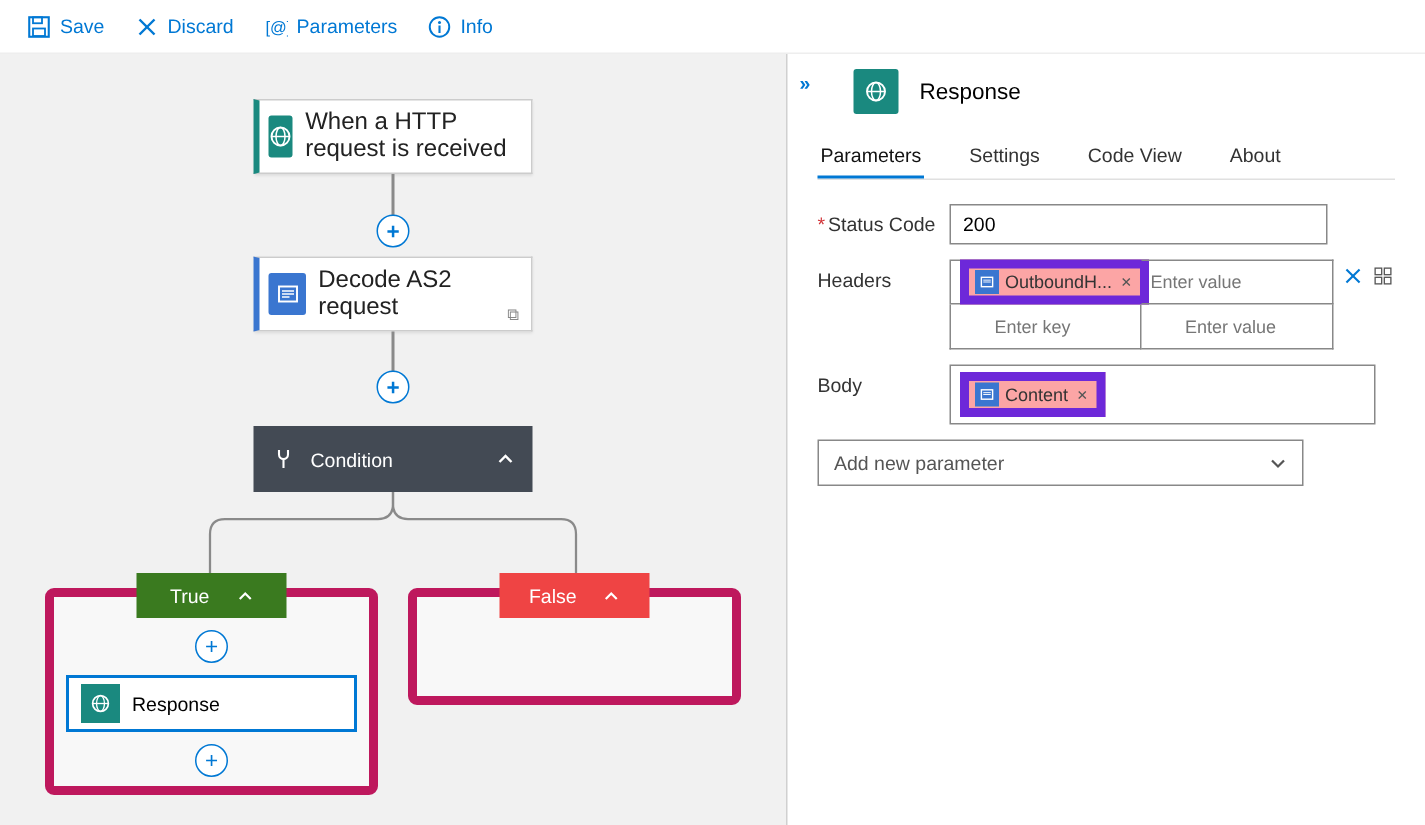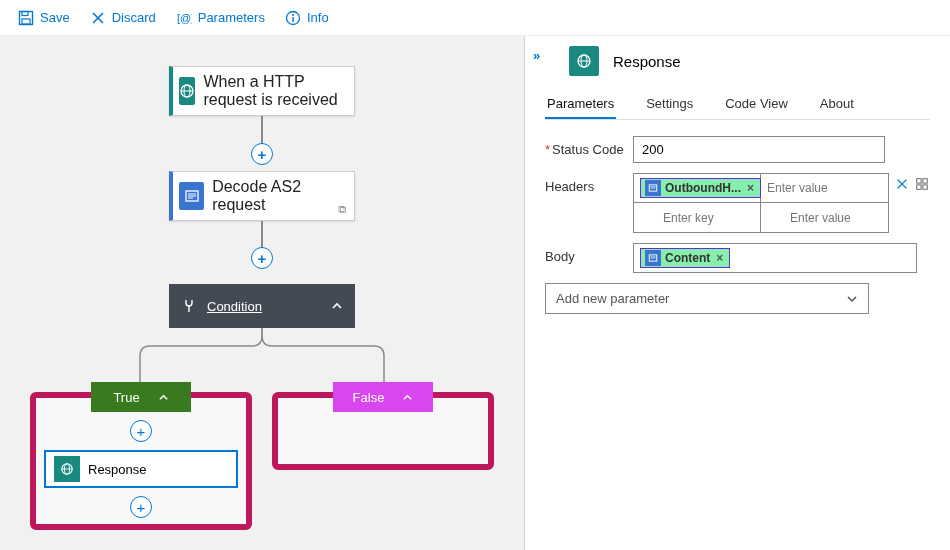--- a/index.html
+++ b/index.html
@@ -16,39 +16,39 @@
 .panel { flex: 1; border-left: 1px solid #d0d0d0; padding: 10px 20px 20px 20px; position: relative; background:#fff;}
 
 
 .node { background:#fff; border:1px solid #ccc; display:flex; align-items:center; border-left:4px solid #1a897f; box-shadow:0 1px 2px rgba(0,0,0,.1); position:absolute; }
 .node .nicon { width:28px; height:28px; background:#1a897f; display:flex; align-items:center; justify-content:center; margin:6px; color:#fff; border-radius:2px;}
 .node .ntext { padding:4px 10px 4px 2px; font-size:16px; color:#222; }
 .node.http { left:169px; top:30px; width:186px; height:50px; }
 .node.decode { left:169px; top:135px; width:186px; height:50px; border-left-color:#3a76d0;}
 .node.decode .nicon{background:#3a76d0;}
 .link-ic{position:absolute;right:8px;bottom:4px;color:#888;font-size:11px;}
-.cond { position:absolute; left:169px; top:248px; width:186px; height:44px; background:#434a54; color:#fff; display:flex; align-items:center; padding:0 12px; gap:10px;text-decoration:underline;}
+.cond { position:absolute; left:169px; top:248px; width:186px; height:44px; background:#434a54; color:#fff; display:flex; align-items:center; padding:0 12px; gap:10px;}
 .cond .chev{margin-left:auto;}
 
 
 .vline{position:absolute;left:261px;background:#8a8a8a;width:2px;}
 .vline.v1{top:80px;height:38px;}
 .vline.v2{top:185px;height:36px;}
 .addc{position:absolute;left:251px;width:22px;height:22px;border:1px solid #0078d4;border-radius:50%;background:#fff;color:#0078d4;display:flex;align-items:center;justify-content:center;font-size:15px;font-weight:bold;}
 .addc.a1{top:107px;} .addc.a2{top:211px;}
 
 
 .branch-svg{position:absolute;left:30px;top:292px;}
 
 
 .branchbox{position:absolute;top:356px;width:222px;height:138px;border:6px solid #be185d;border-radius:6px;background:#f8f8f8;}
 .branchbox.left{left:30px;height:138px;}
 .branchbox.right{left:272px;height:78px;}
 .bhdr{position:absolute;top:-16px;left:50%;transform:translateX(-50%);width:100px;height:30px;display:flex;align-items:center;justify-content:center;color:#fff;gap:18px;font-size:13px;}
-.bhdr.true{background:#3a7a1f;} .bhdr.false{background:#d946ef;}
+.bhdr.true{background:#3a7a1f;} .bhdr.false{background:#ef4444;}
 .bhdr .chev{font-size:11px;}
 .addin{width:22px;height:22px;border:1px solid #0078d4;border-radius:50%;background:#fff;color:#0078d4;display:flex;align-items:center;justify-content:center;font-size:15px;margin:0 auto;}
 .resp-node{margin:8px;border:2px solid #0078d4;background:#fff;height:38px;display:flex;align-items:center;}
 .resp-node .nicon{width:26px;height:26px;background:#1a897f;margin:4px 8px;display:flex;align-items:center;justify-content:center;color:#fff;}
 
 
 .collapse-ic{position:absolute;left:8px;top:12px;color:#0078d4;font-weight:bold;}
 .phdr{display:flex;align-items:center;gap:14px;margin-left:24px;margin-bottom:14px;}
 .phdr .picon{width:30px;height:30px;background:#1a897f;display:flex;align-items:center;justify-content:center;color:#fff;border-radius:2px;}
 .tabs{display:flex;gap:28px;border-bottom:1px solid #e0e0e0;margin-bottom:16px;}
@@ -56,21 +56,21 @@
 .tab.active{border-bottom:2px solid #0078d4;color:#111;}
 .frow{display:flex;margin-bottom:10px;align-items:flex-start;}
 .flabel{width:88px;padding-top:6px;font-size:13px;color:#333;}
 .req{color:#d13438;margin-right:2px;}
 .finput{border:1px solid #888;padding:5px 8px;font-size:13px;width:252px;}
 .headers-grid{display:flex;flex-direction:column;}
 .hrow{display:flex;}
 .hcell{border:1px solid #888;padding:4px 6px;height:30px;width:128px;display:flex;align-items:center;font-size:12px;}
 .hcell+.hcell{border-left:none;}
 .hrow+.hrow .hcell{border-top:none;padding-left:29px;}
-.token{display:inline-flex;align-items:center;background:#86efac;border:1px solid #6d28d9;padding:1px 4px;font-size:12px;gap:4px;font-weight:bold;}
+.token{display:inline-flex;align-items:center;background:#fca5a5;border:6px solid #6d28d9;padding:1px 4px;font-size:12px;gap:4px;}
 .token .ti{width:16px;height:16px;background:#3a76d0;display:flex;align-items:center;justify-content:center;}
 .token .tx{color:#333;}
 .token .cl{color:#555;cursor:pointer;padding:0 2px;}
 .placeholder{color:#767676;}
 .hactions{display:flex;gap:6px;margin-left:6px;align-items:center;padding-top:4px;color:#0078d4;}
 .bodybox{border:1px solid #888;width:284px;padding:4px 6px;min-height:30px;display:flex;align-items:flex-end;}
 .paramdd{border:1px solid #888;width:324px;padding:7px 10px;display:flex;align-items:center;justify-content:space-between;color:#555;font-size:13px;}
 svg{display:block;}
 </style>
 </head>

